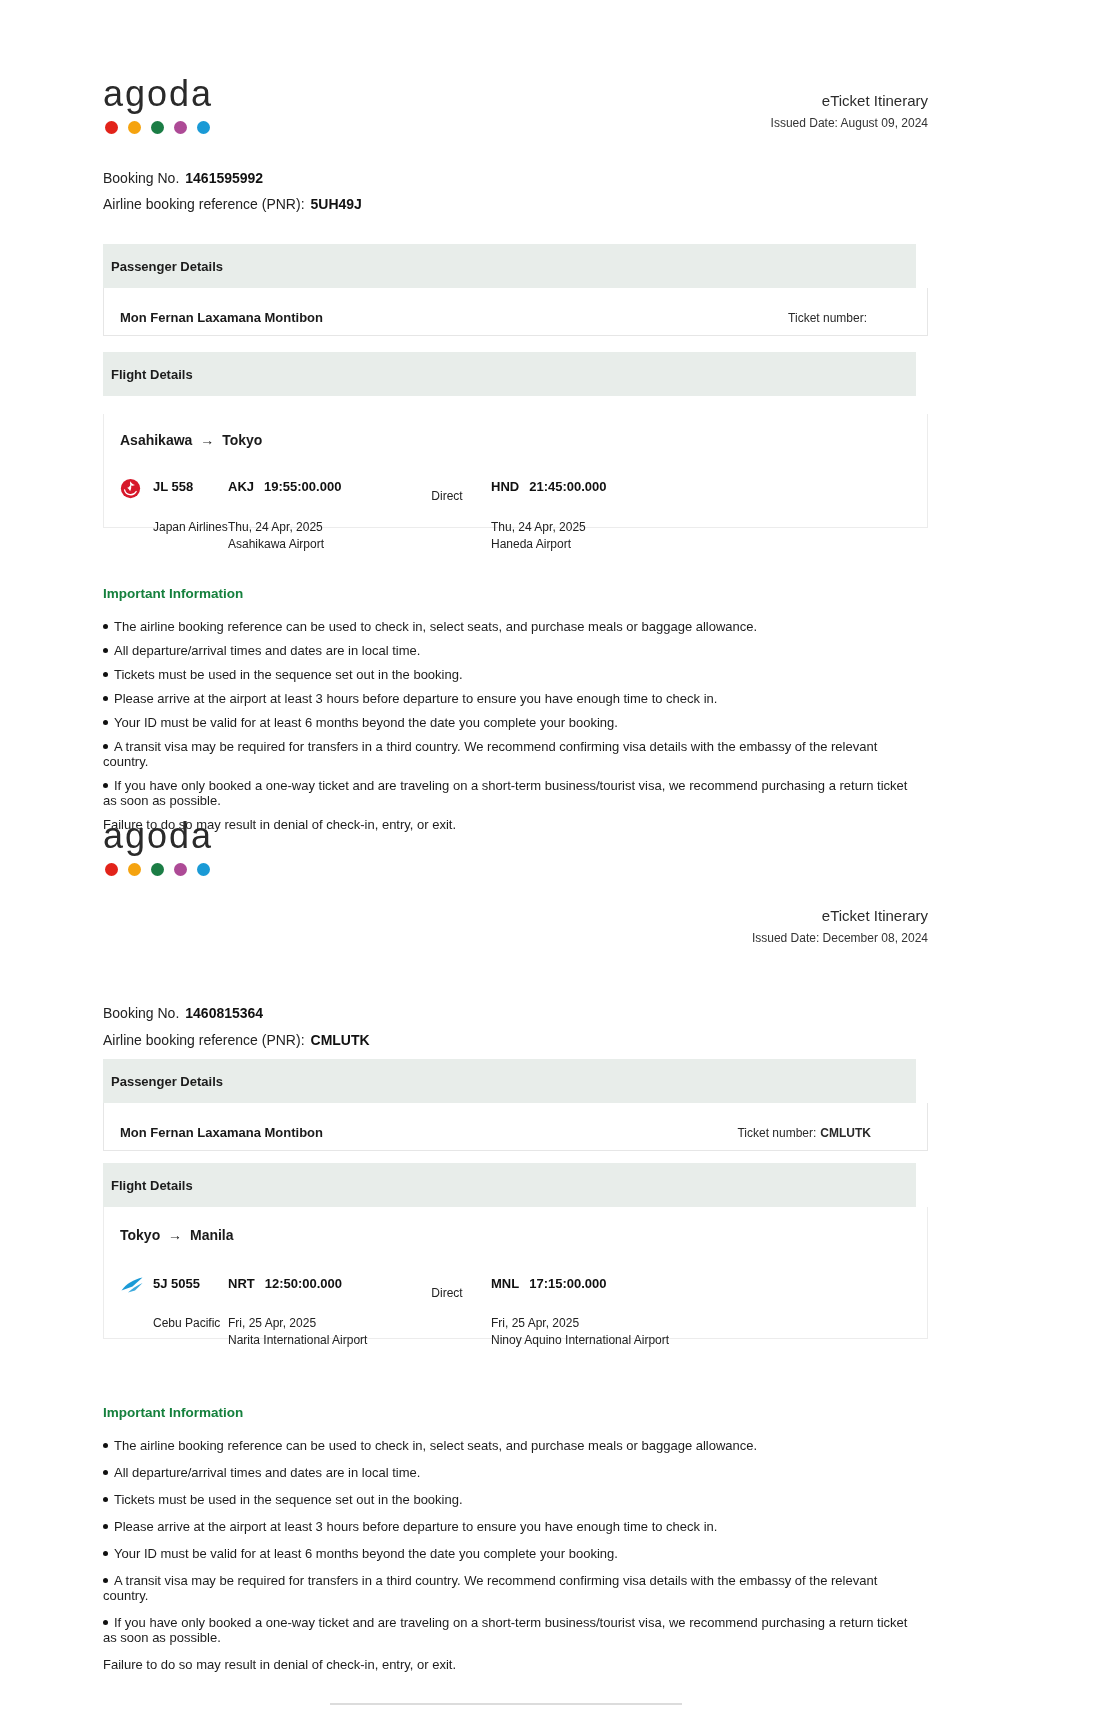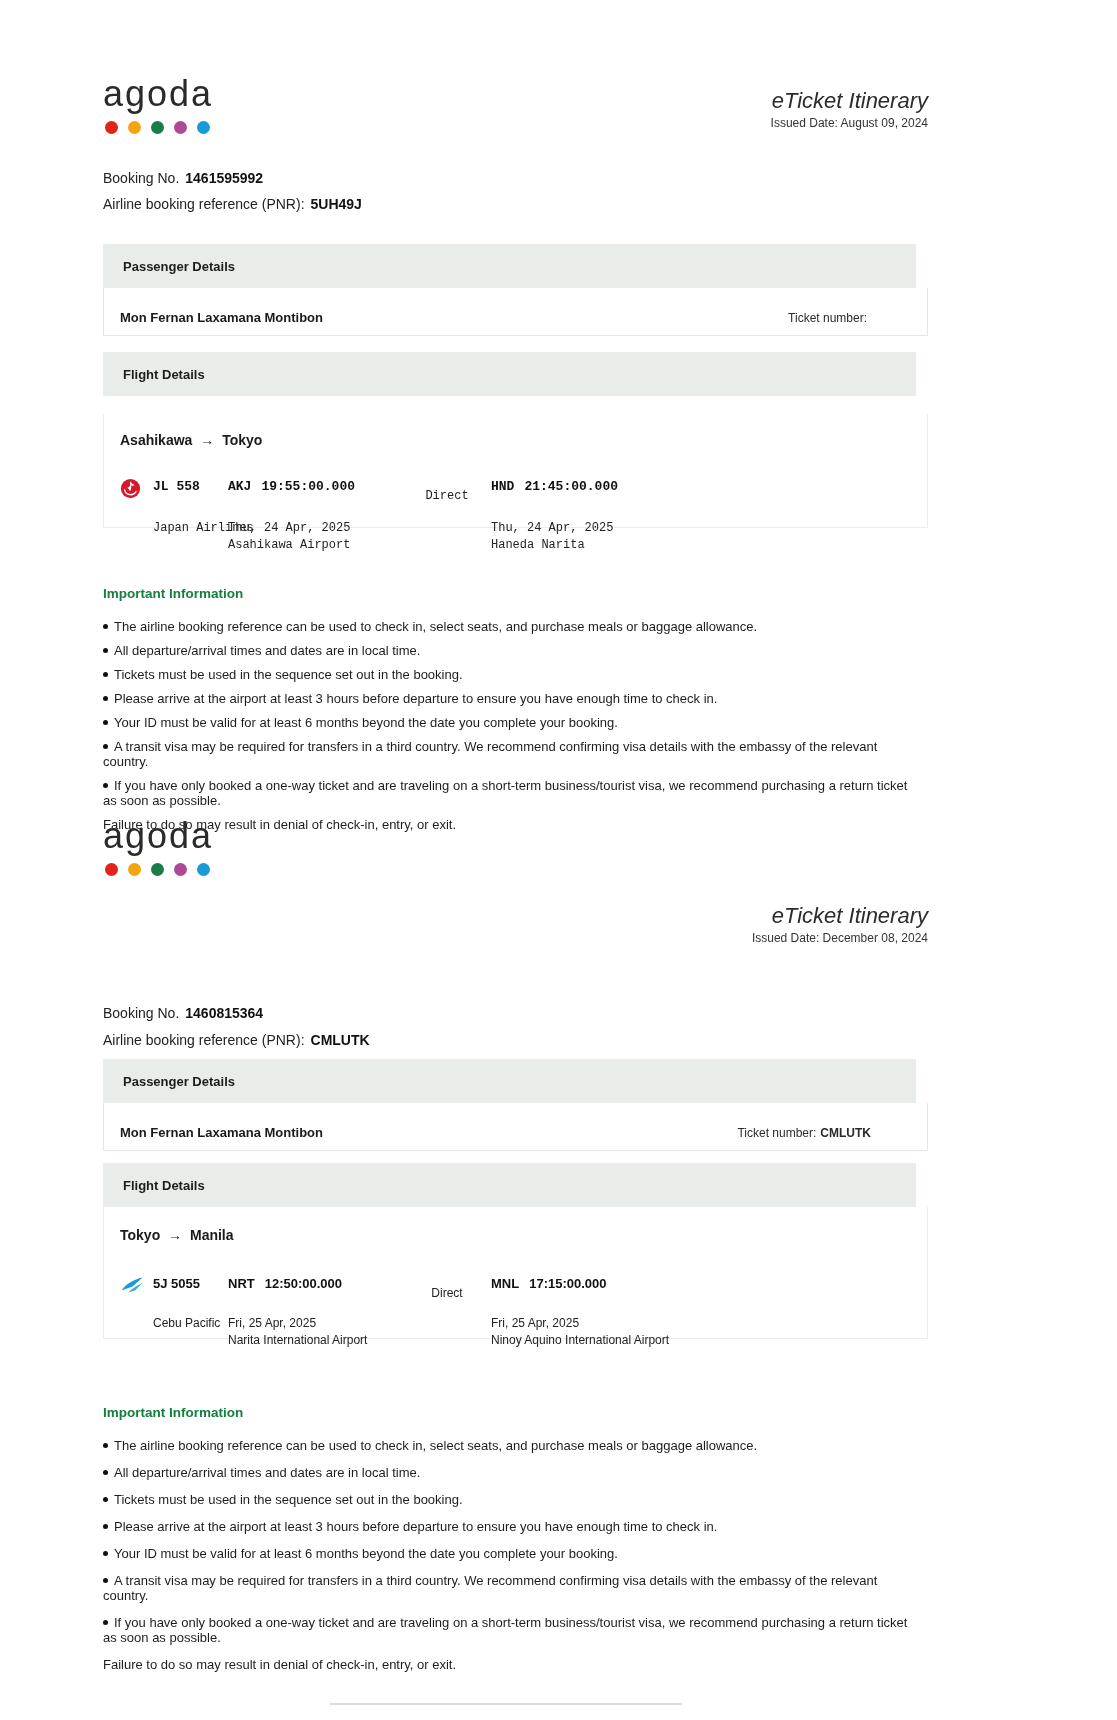--- a/index.html
+++ b/index.html
@@ -16,53 +16,53 @@
   
   .brand{left:0;}
   .t1 .brand{top:18px;} .t2 .brand{top:13px;}
   .brand-word{font-size:36px;letter-spacing:2px;color:#2a2a2a;font-weight:400;line-height:36px;}
   .brand-dots{margin-top:9px;display:flex;gap:10px;padding-left:2px;}
   .brand-dots span{width:13px;height:13px;border-radius:50%;display:inline-block;background:#ccc;}
 
   
   .t-title-wrap{right:0;text-align:right;}
   .t1 .t-title-wrap{top:30px;} .t2 .t-title-wrap{top:98px;}
-  .t-title{font-size:22px;color:#2b2b2b;line-height:26px;font-style:italic;}
+  .t-title{font-size:15px;color:#2b2b2b;line-height:26px;}
   .t-issued{font-size:12px;color:#333;margin-top:2px;}
 
   
   .bk{left:0;font-size:14px;color:#222;white-space:nowrap;}
   .t1 .bk1{top:112px;} .t1 .bk2{top:138px;}
   .t2 .bk1{top:200px;} .t2 .bk2{top:227px;}
   .bk b{margin-left:6px;color:#111;}
 
   
   .bar{left:0;right:12px;height:44px;background:#e8edea;display:flex;align-items:center;
-       padding:0 20px;font-size:13px;font-weight:700;color:#1c1c1c;box-sizing:border-box;}
+       padding:0 8px;font-size:13px;font-weight:700;color:#1c1c1c;box-sizing:border-box;}
   .t1 .p-bar{top:186px;} .t1 .f-bar{top:294px;}
   .t2 .p-bar{top:254px;} .t2 .f-bar{top:358px;}
 
   
   .p-row{left:0;right:0;height:48px;background:#fff;border:1px solid #e6e6e6;border-top:none;
          display:flex;align-items:center;justify-content:space-between;
          padding:12px 56px 0 16px;box-sizing:border-box;}
   .t1 .p-row{top:230px;} .t2 .p-row{top:298px;}
   .p-name{font-size:13px;font-weight:700;color:#1a1a1a;}
   .p-ticket{font-size:12px;color:#2a2a2a;}
   .p-ticket b{font-weight:700;margin-left:4px;}
 
   
   .f-box{left:0;right:0;background:#fff;border:1px solid #ececec;border-top:none;
          box-sizing:border-box;padding:18px 16px 0 16px;}
   .t1 .f-box{top:356px;height:114px;}
   .t2 .f-box{top:402px;height:132px;padding-top:20px;}
   .route{font-size:14px;font-weight:700;color:#1a1a1a;}
   .route .route-arrow{font-weight:700;margin:0 4px;}
   .f-grid{display:grid;grid-template-columns:33px 75px 175px 88px auto;}
-  .t1 .f-grid{margin-top:30px;font-family:Liberation Mono, monospace;} .t2 .f-grid{margin-top:32px;}
+  .t1 .f-grid{margin-top:30px;} .t2 .f-grid{margin-top:32px;}
   .f-grid .r1{grid-row:1;font-size:13px;font-weight:700;color:#111;line-height:18px;white-space:nowrap;}
   .f-grid .r2{grid-row:2;font-size:12px;color:#222;line-height:15px;margin-top:16px;white-space:nowrap;}
   .f-grid .r3{grid-row:3;font-size:12px;color:#222;line-height:15px;margin-top:2px;white-space:nowrap;}
   .f-logo{grid-column:1;}
   .f-no{grid-column:2;}
   .f-dep{grid-column:3;} .f-dep .t,.f-arr .t{margin-left:10px;}
   .f-arrowcell{grid-column:4;display:flex;flex-direction:column;align-items:center;overflow:visible;height:18px;}
   .f-direct{font-size:12px;color:#222;margin-top:9px;font-weight:400;}
   .f-arr{grid-column:5;}
   .c2{grid-column:2;} .c3{grid-column:3;} .c5{grid-column:5;}
@@ -147,21 +147,21 @@
       </div>
       <div class="r1 f-arr">
         <span>HND</span><span class="t">21:45:00.000</span>
       </div>
 
       <div class="r2 c2">Japan Airlines</div>
       <div class="r2 c3">Thu, 24 Apr, 2025</div>
       <div class="r2 c5">Thu, 24 Apr, 2025</div>
 
       <div class="r3 c3">Asahikawa Airport</div>
-      <div class="r3 c5">Haneda Narita</div>
+      <div class="r3 c5">Haneda Airport</div>
     </div>
   </div>
 
   <div class="abs imp">
     <div class="imp-h">Important Information</div>
     <ul class="imp-list">
       <li><span class="b-dot"></span><span>The airline booking reference can be used to check in, select seats, and purchase meals or baggage allowance.</span></li>
       <li><span class="b-dot"></span><span>All departure/arrival times and dates are in local time.</span></li>
       <li><span class="b-dot"></span><span>Tickets must be used in the sequence set out in the booking.</span></li>
       <li><span class="b-dot"></span><span>Please arrive at the airport at least 3 hours before departure to ensure you have enough time to check in.</span></li>

